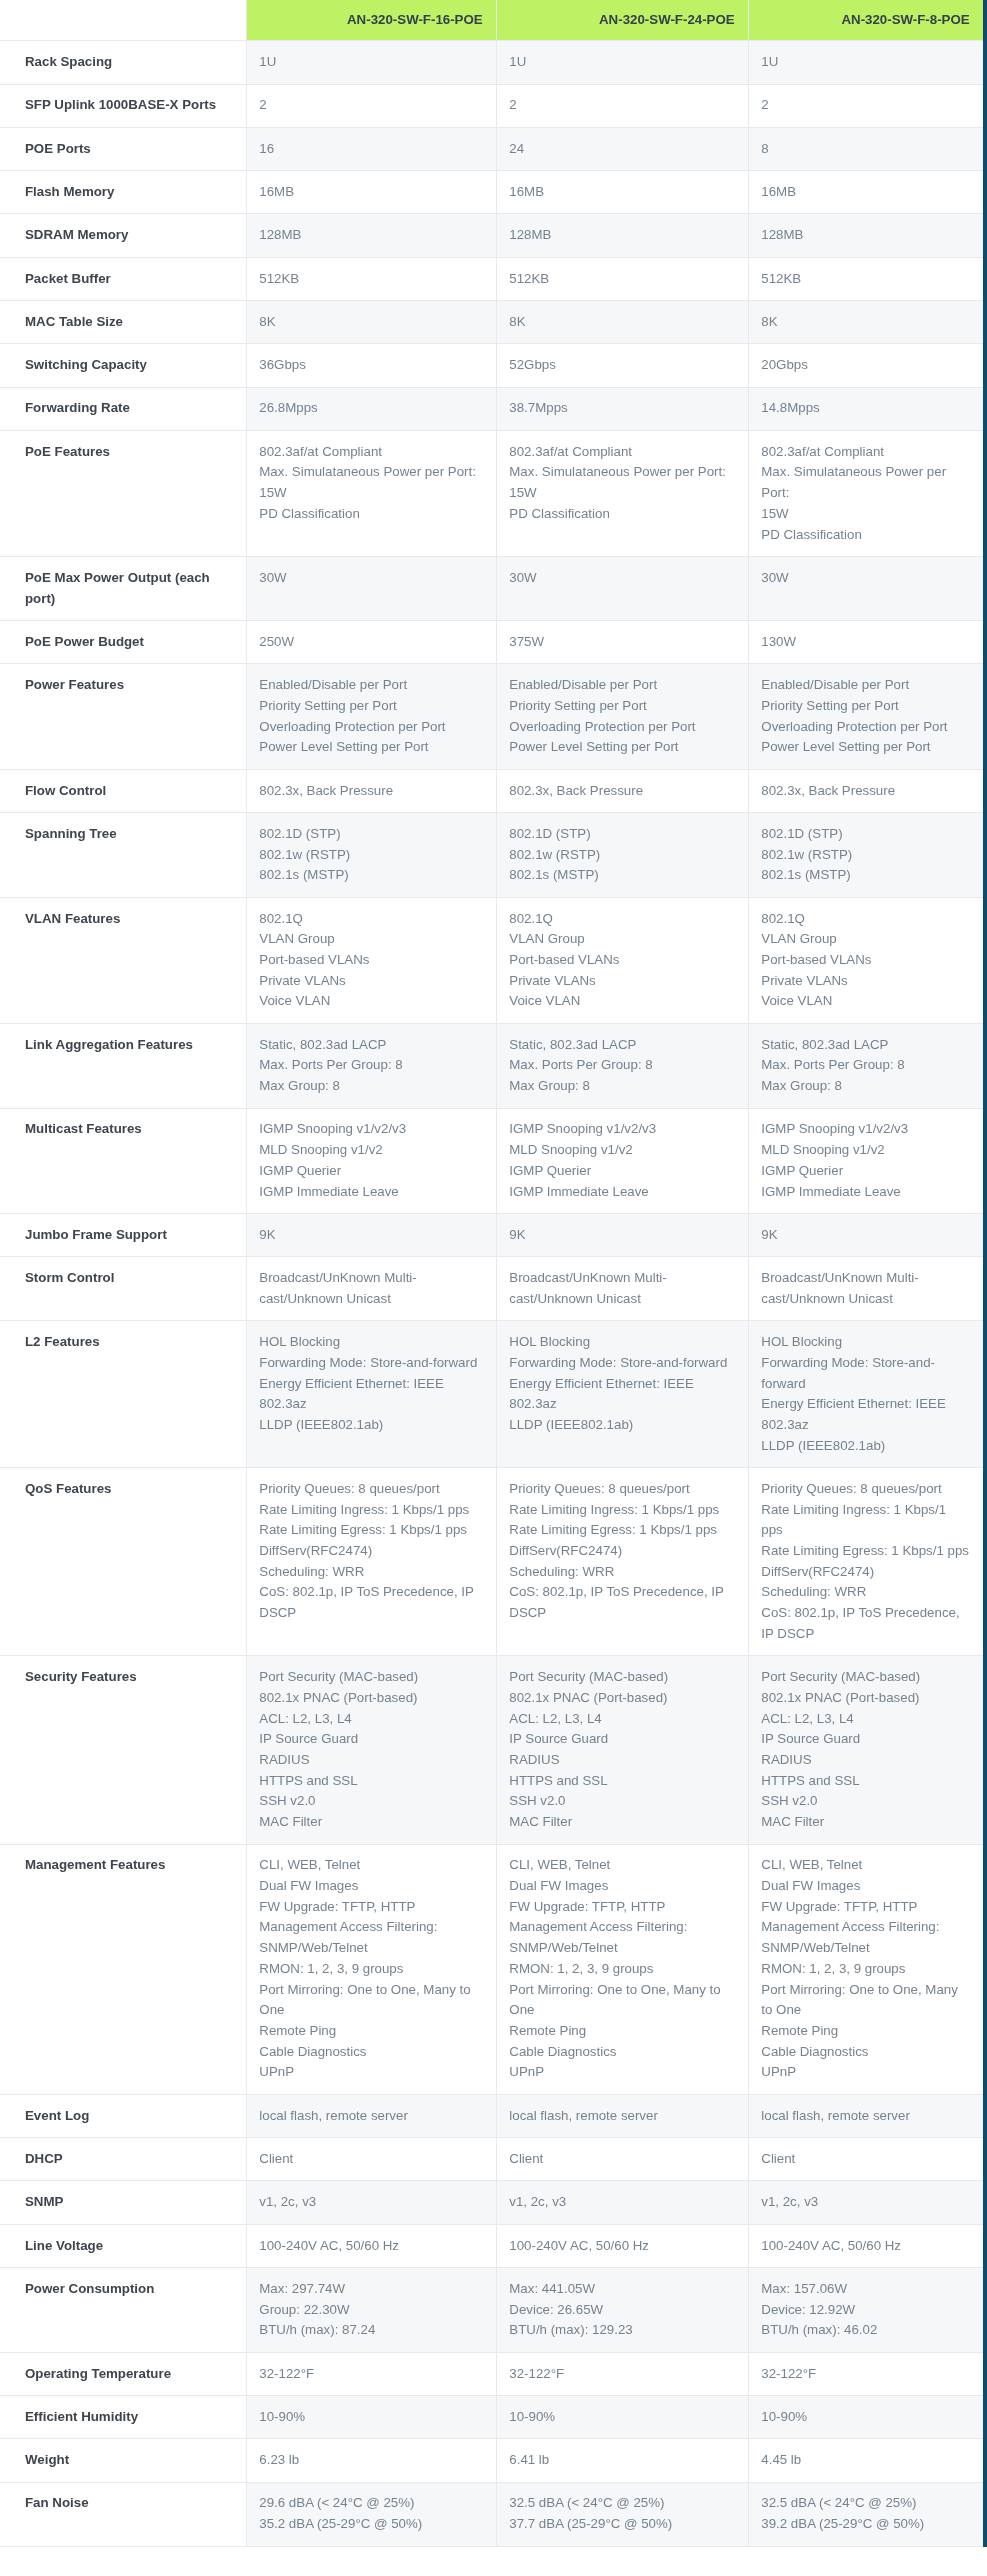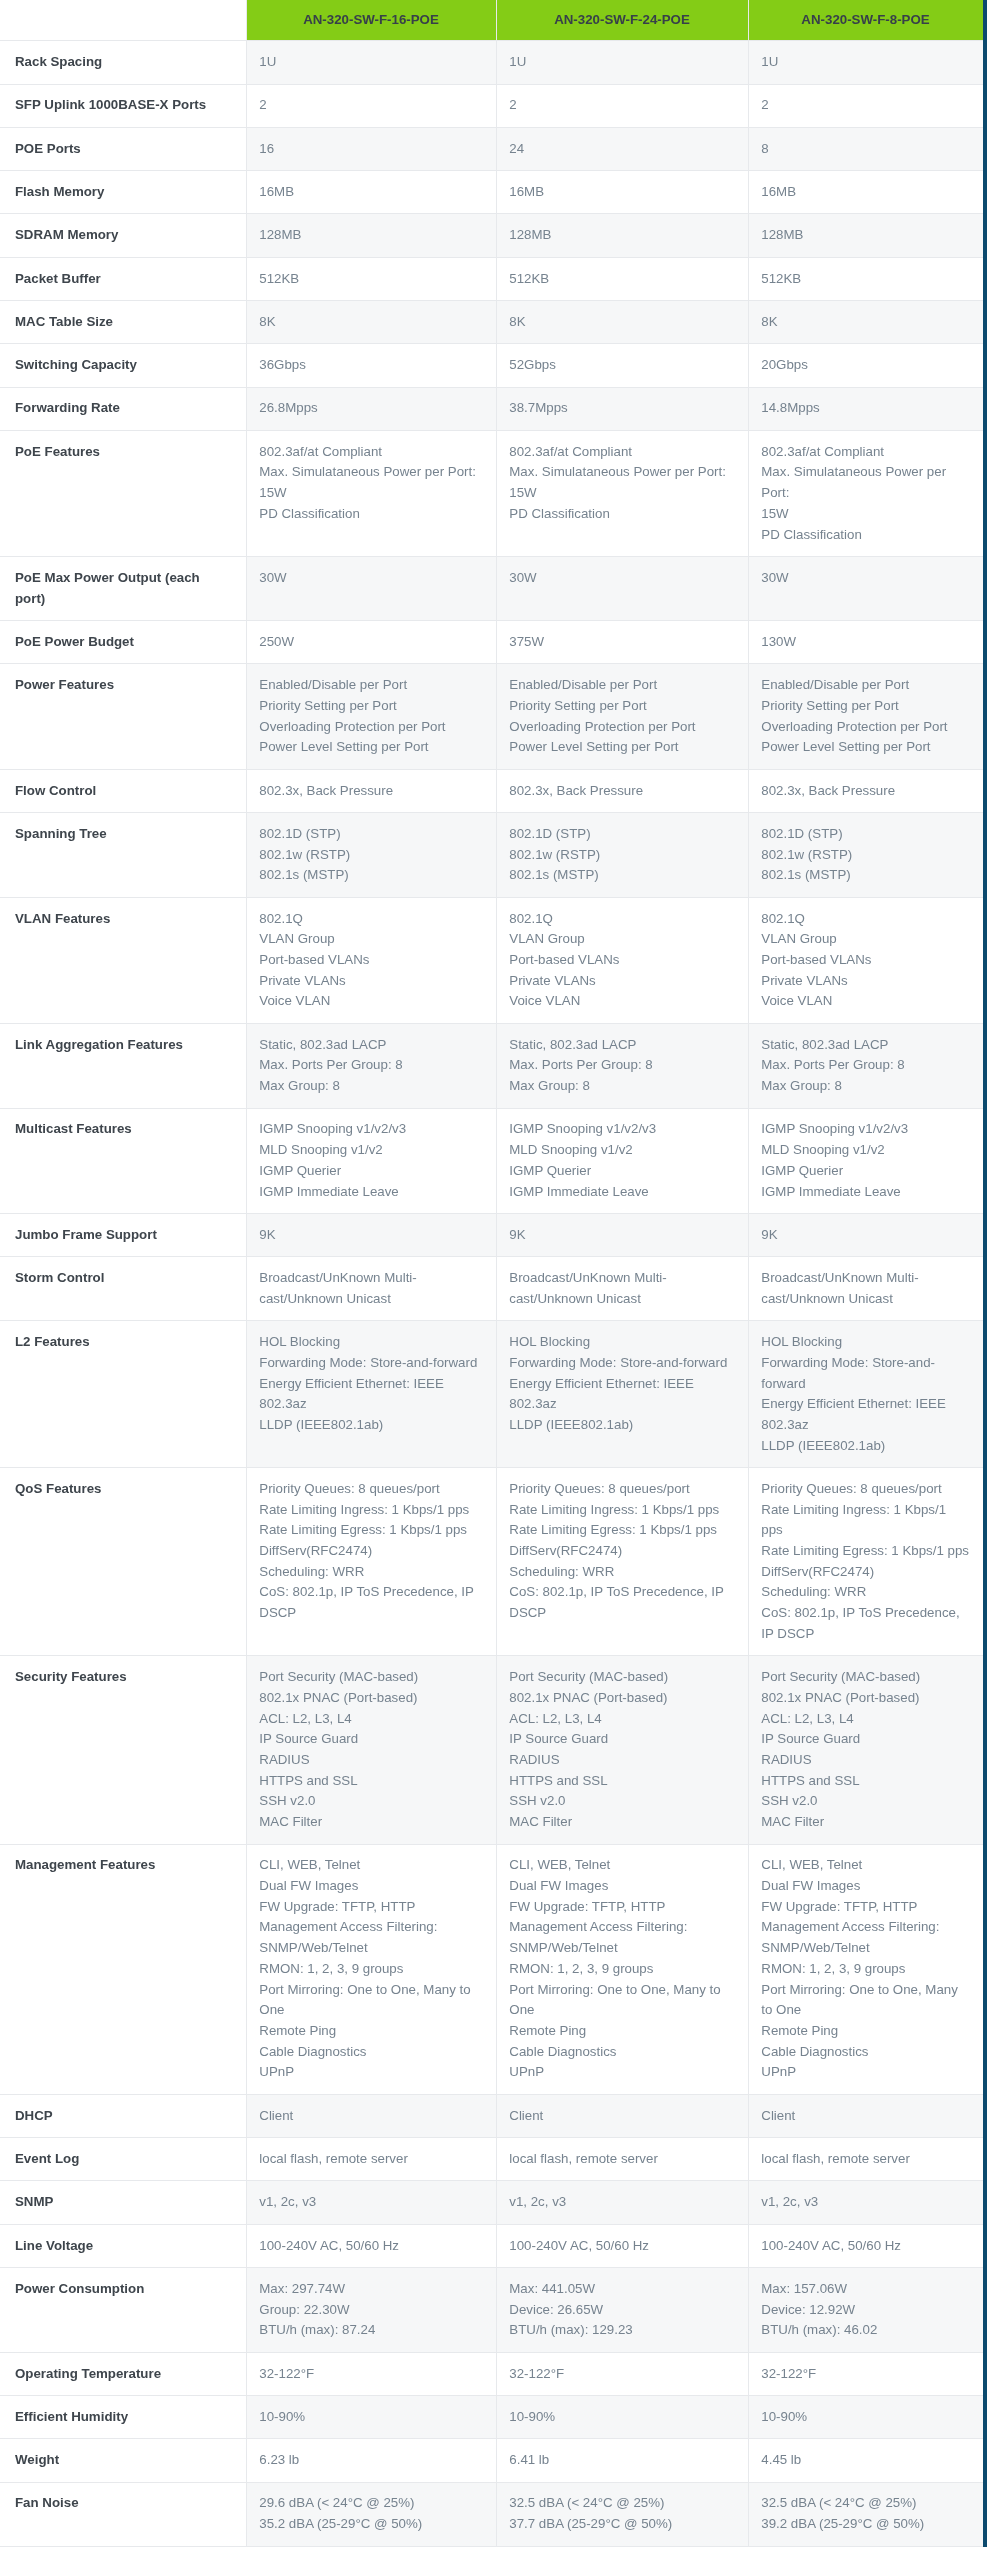--- a/index.html
+++ b/index.html
@@ -21,34 +21,34 @@
   }
   th, td {
     vertical-align: top;
     text-align: left;
     padding: 10.8px 12.8px;
     line-height: 20.7px;
     font-weight: normal;
     word-wrap: break-word;
   }
   thead th.colhead {
-    text-align: center;
+    text-align: right;
     font-weight: bold;
     color: #37404a;
     padding: 9.8px 12.8px;
-    background: #84cc16;
+    background: #bef264;
   }
   thead th.corner {
     background: #ffffff;
   }
   tbody th.rowlabel {
     font-weight: bold;
     color: #3e454c;
     background: #ffffff;
-    padding-left: 15px;
+    padding-left: 25px;
   }
   td.cell {
     color: #76838f;
     background: #ffffff;
   }
   
   .colhead, .cell { border-left: 1px solid #e7e9ec; }
   .colhead:last-child, .cell:last-child { border-right: 5px solid #0c4a6e; }
   
   tbody th, tbody td { border-top: 1px solid #e7e9ec; }
@@ -478,41 +478,41 @@
           <div class="line">FW Upgrade: TFTP, HTTP</div>
           <div class="line">Management Access Filtering: SNMP/Web/Telnet</div>
           <div class="line">RMON: 1, 2, 3, 9 groups</div>
           <div class="line">Port Mirroring: One to One, Many to One</div>
           <div class="line">Remote Ping</div>
           <div class="line">Cable Diagnostics</div>
           <div class="line">UPnP</div>
         </td>
       </tr>
       <tr>
+        <th class="rowlabel" scope="row">Event Log</th>
+        <td class="cell">
+          <div class="line">local flash, remote server</div>
+        </td>
+        <td class="cell">
+          <div class="line">local flash, remote server</div>
+        </td>
+        <td class="cell">
+          <div class="line">local flash, remote server</div>
+        </td>
+      </tr>
+      <tr>
         <th class="rowlabel" scope="row">DHCP</th>
         <td class="cell">
           <div class="line">Client</div>
         </td>
         <td class="cell">
           <div class="line">Client</div>
         </td>
         <td class="cell">
           <div class="line">Client</div>
-        </td>
-      </tr>
-      <tr>
-        <th class="rowlabel" scope="row">Event Log</th>
-        <td class="cell">
-          <div class="line">local flash, remote server</div>
-        </td>
-        <td class="cell">
-          <div class="line">local flash, remote server</div>
-        </td>
-        <td class="cell">
-          <div class="line">local flash, remote server</div>
         </td>
       </tr>
       <tr>
         <th class="rowlabel" scope="row">SNMP</th>
         <td class="cell">
           <div class="line">v1, 2c, v3</div>
         </td>
         <td class="cell">
           <div class="line">v1, 2c, v3</div>
         </td>

